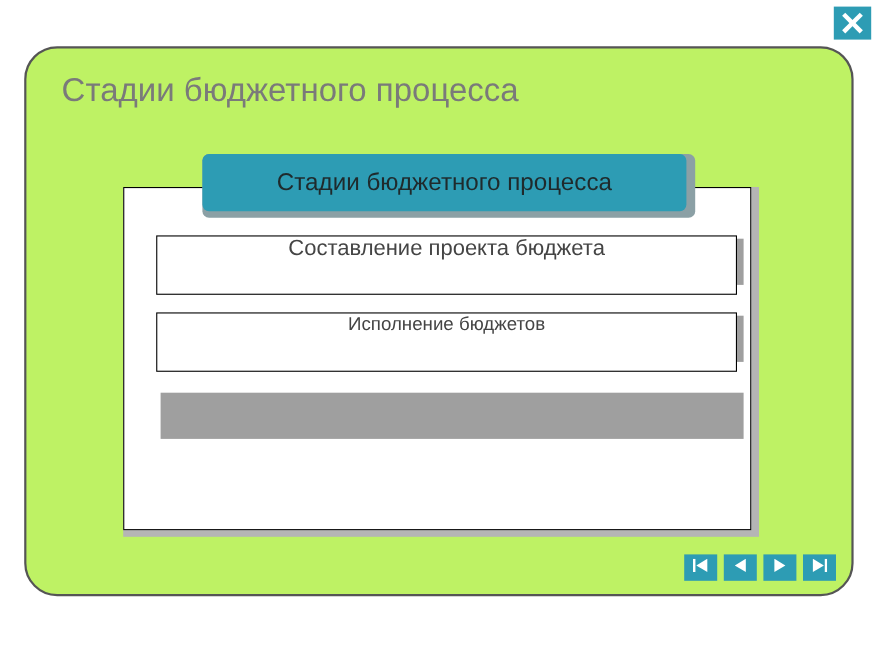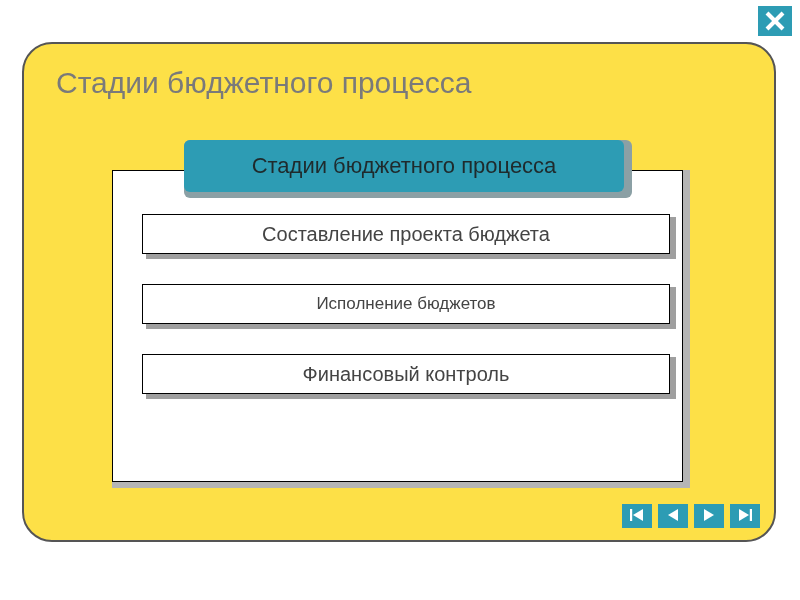--- a/index.html
+++ b/index.html
@@ -29,21 +29,21 @@
 
     
     .frame {
       position: absolute;
       top: 42px;
       left: 22px;
       width: 754px;
       height: 500px;
       border: 2px solid #555;
       border-radius: 30px;
-      background: #fde047;
+      background: #bef264;
     }
 
     .page-title {
       position: absolute;
       top: 22px;
       left: 32px;
       font-size: 30px;
       color: #7a7a7a;
       font-weight: 400;
     }
@@ -119,25 +119,24 @@
       left: 4px;
       width: 530px;
       height: 42px;
       background: #9f9f9f;
     }
     .stage-box {
       position: absolute;
       top: 0;
       left: 0;
       width: 528px;
-      height: 40px;
+      height: 54px;
       background: #fff;
       border: 1.5px solid #000;
       display: flex;
-      align-items: center;
       justify-content: center;
       font-size: 20px;
       color: #444;
     }
     .stage:nth-child(2) .stage-box { font-size: 17px; }
 
     
     .nav {
       position: absolute;
       bottom: 12px;
@@ -191,23 +190,20 @@
         </div>
       </div>
       <div class="stage">
         <div class="stage-shadow"></div>
         <div class="stage-box">
           <span>Исполнение бюджетов</span>
         </div>
       </div>
       <div class="stage">
         <div class="stage-shadow"></div>
-        <div class="stage-box">
-          <span>Финансовый контроль</span>
-        </div>
       </div>
     </div>
 
   </div>
 
   <div class="nav">
     <div class="nav-btn">
       <span>
         <svg width="14" height="12" viewBox="0 0 14 12">
           <rect x="0" y="0" width="2.2" height="12" fill="#fff"></rect>

